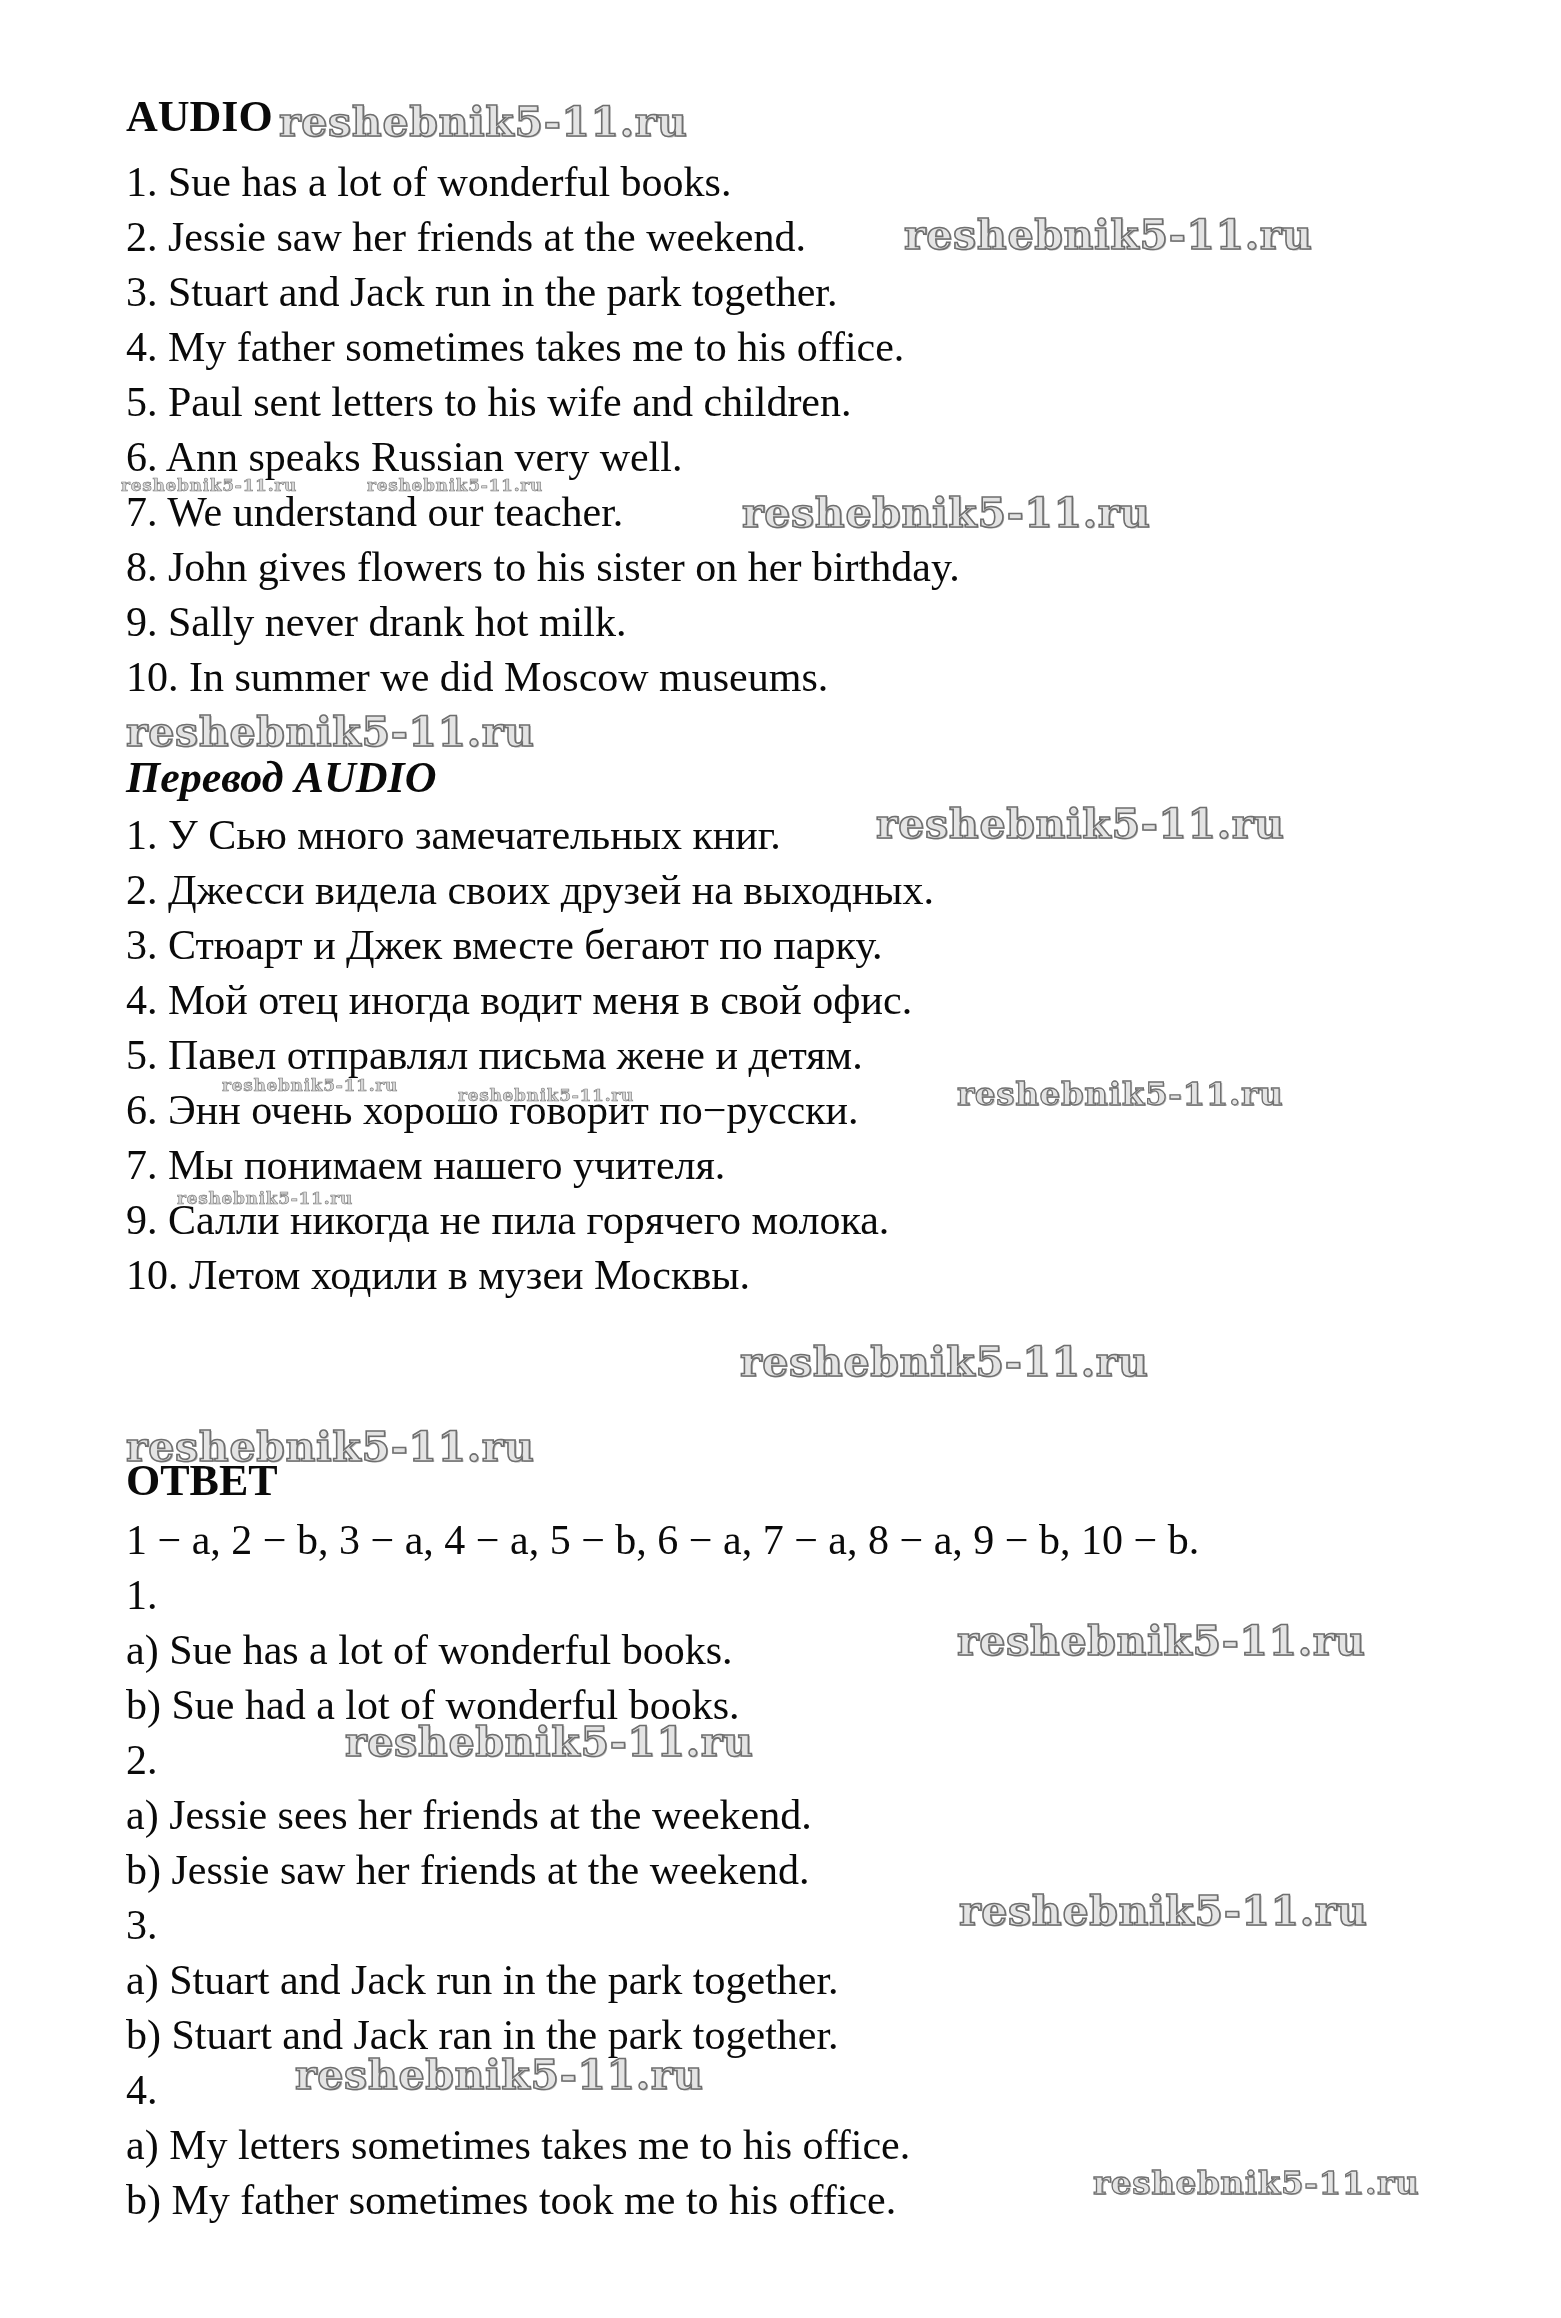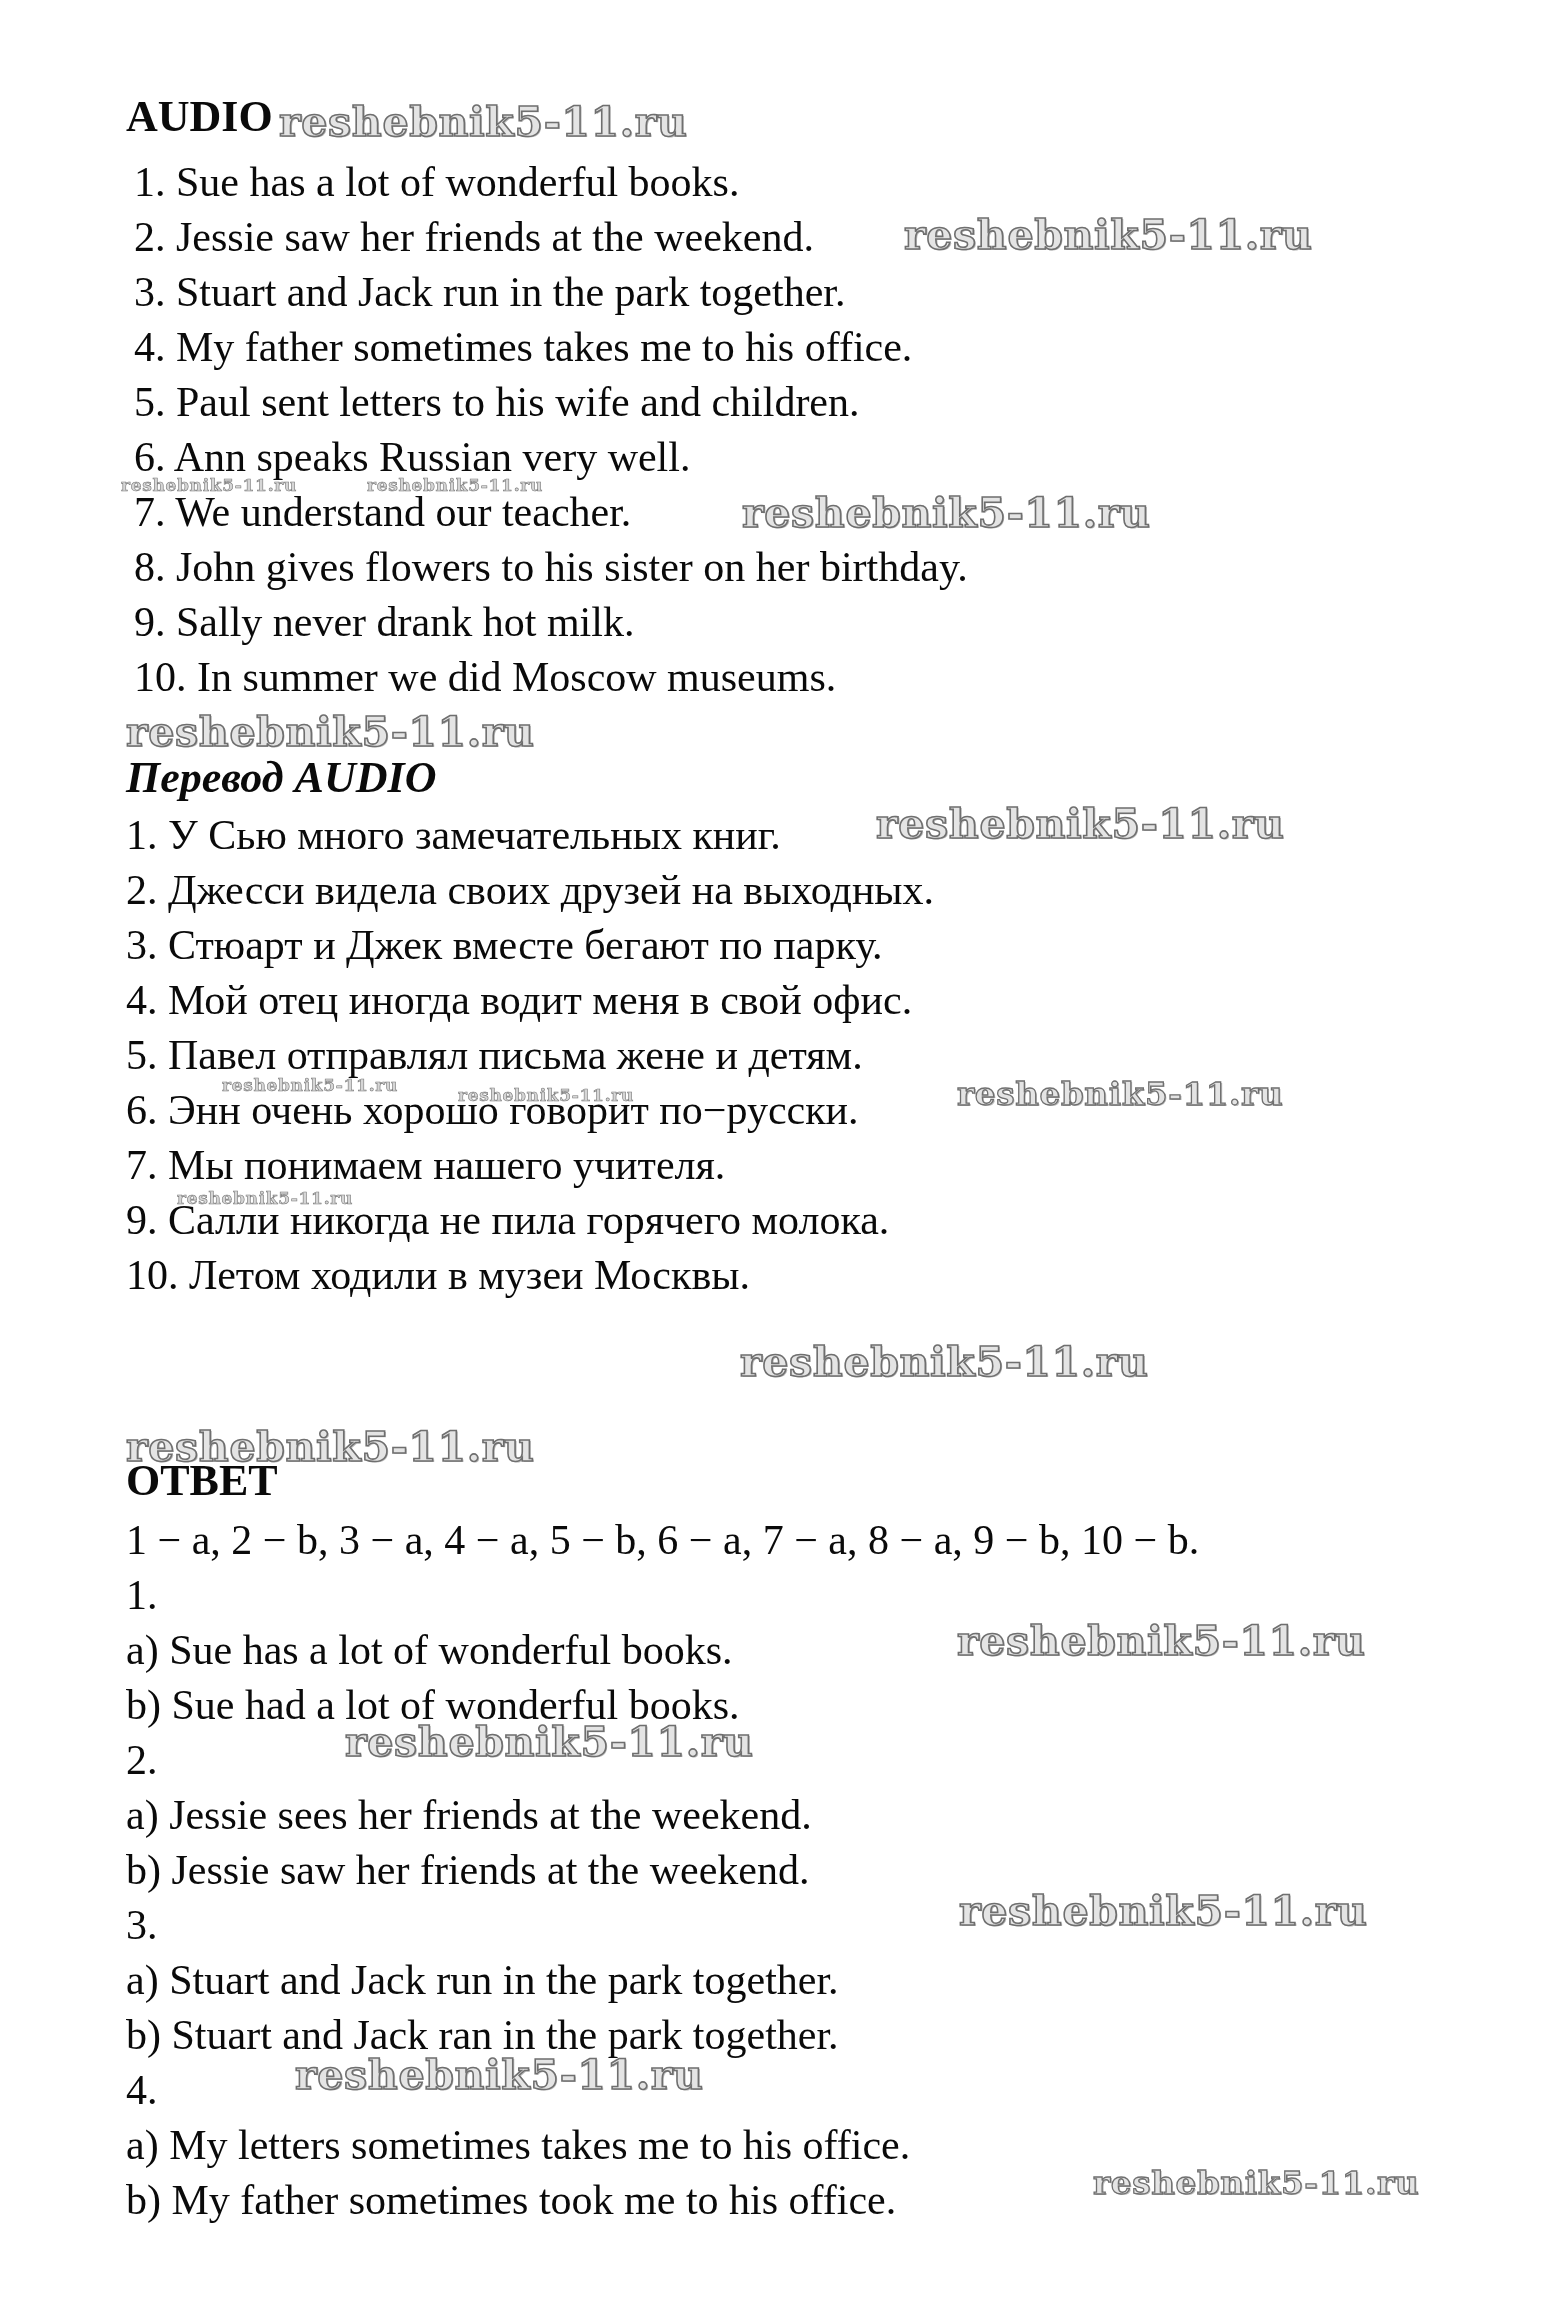--- a/index.html
+++ b/index.html
@@ -10,21 +10,21 @@
     height: 2319px;
     background: #ffffff;
     font-family: "Liberation Serif", serif;
     font-size: 42px;
     line-height: 55px;
     color: #0a0a0a;
     overflow: hidden;
   }
   .sec { position: absolute; left: 126px; }
   .sec-audio-title   { top: 89px; }
-  .sec-audio-list    { top: 155px; margin-left: 8px; }
+  .sec-audio-list    { top: 155px; }
   .sec-trans-title   { top: 750px; }
   .sec-trans-list    { top: 808px; }
   .sec-answer-title  { top: 1453px; }
   .sec-answer-body   { top: 1513px; }
 
   .heading { font-weight: 700; font-size: 44px; }
   .heading-italic { font-weight: 700; font-style: italic; font-size: 44px; }
   .line { height: 55px; white-space: nowrap; }
 
   

